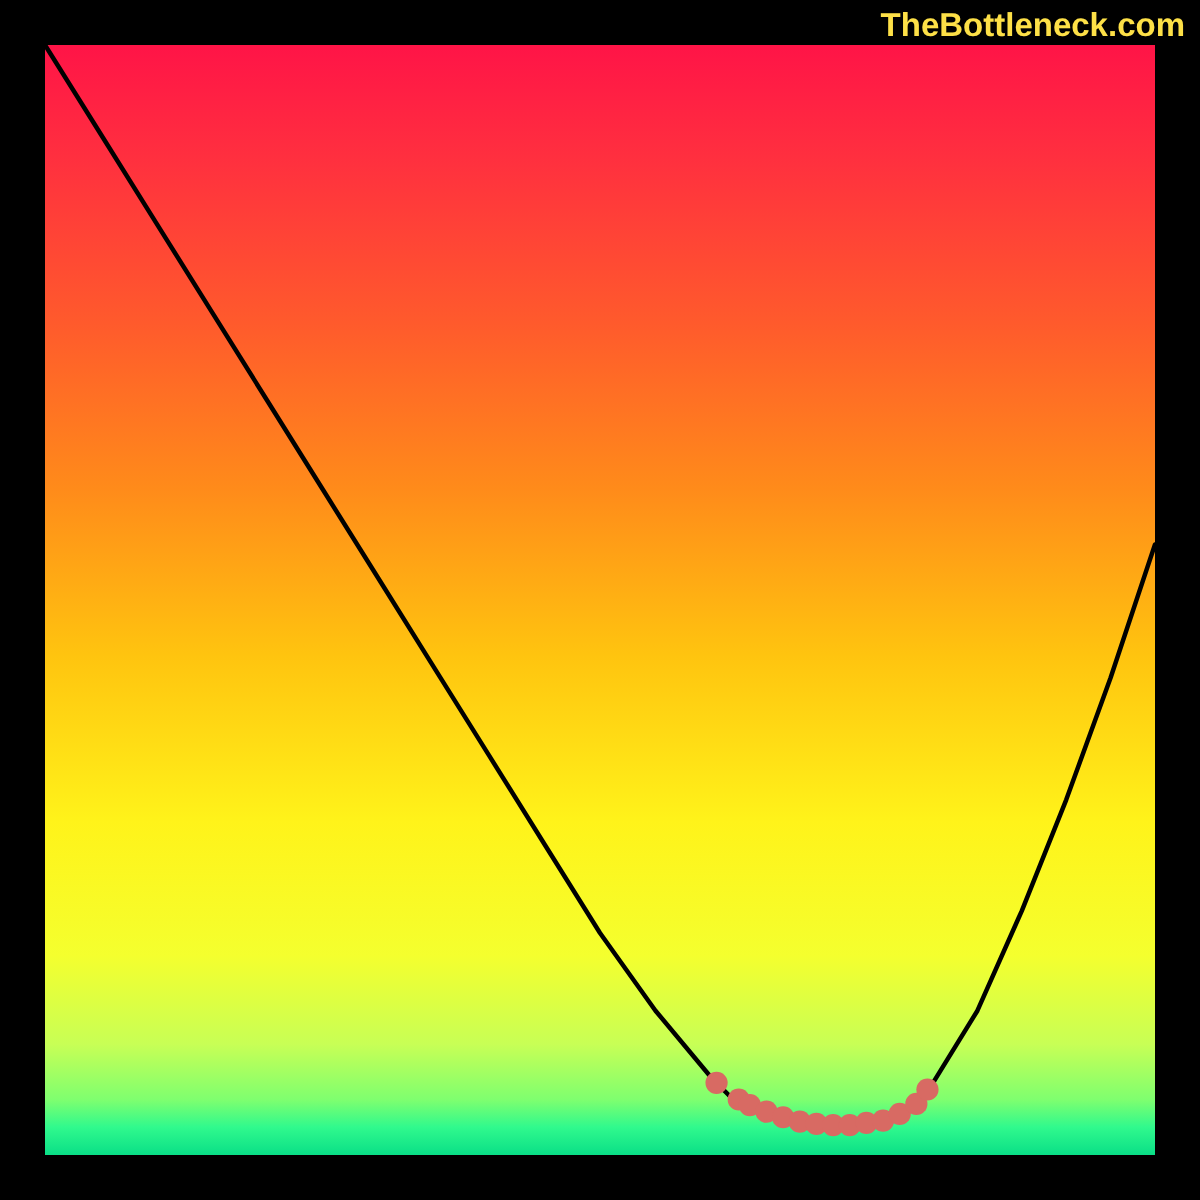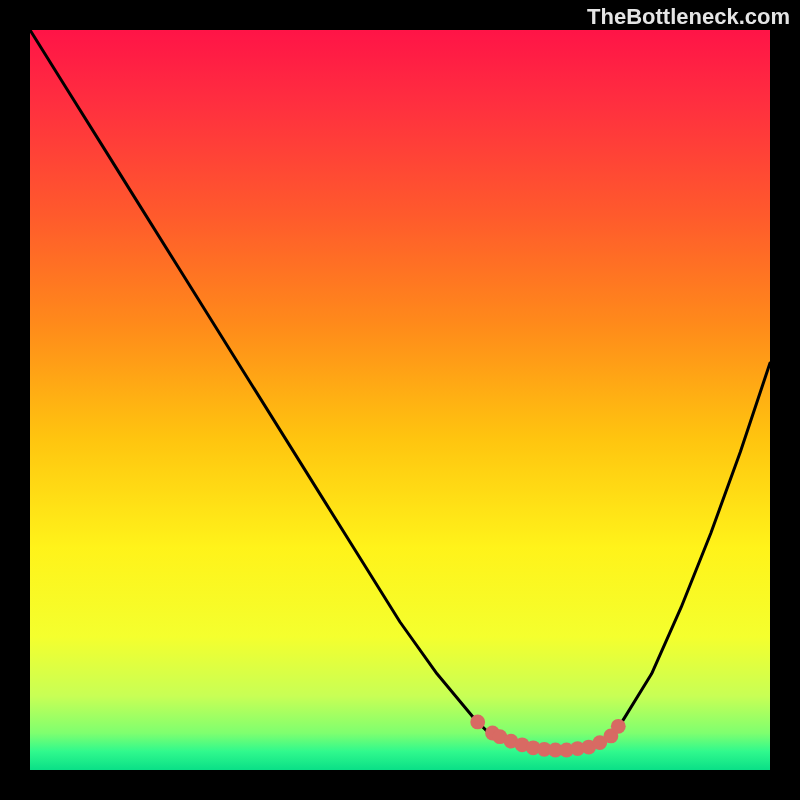--- a/index.html
+++ b/index.html
@@ -14,21 +14,21 @@
   .frame {
     position: relative;
     width: 800px;
     height: 800px;
     background: #000;
   }
   .watermark {
     position: absolute;
     top: 4px;
     right: 10px;
-    color: #e5e5e5;
+    color: #fde047;
     font-size: 22px;
     font-weight: 600;
     z-index: 30;
     user-select: none;
   }
   .plot-wrap {
     position: absolute;
     left: 30px;
     top: 30px;
     width: 740px;

